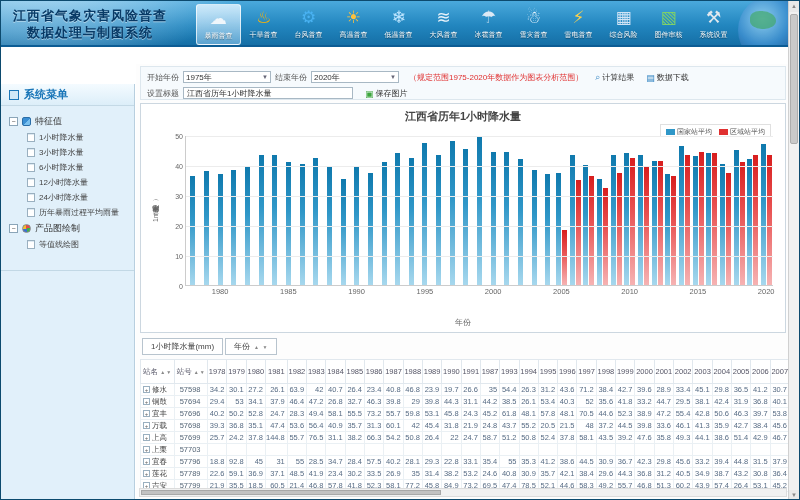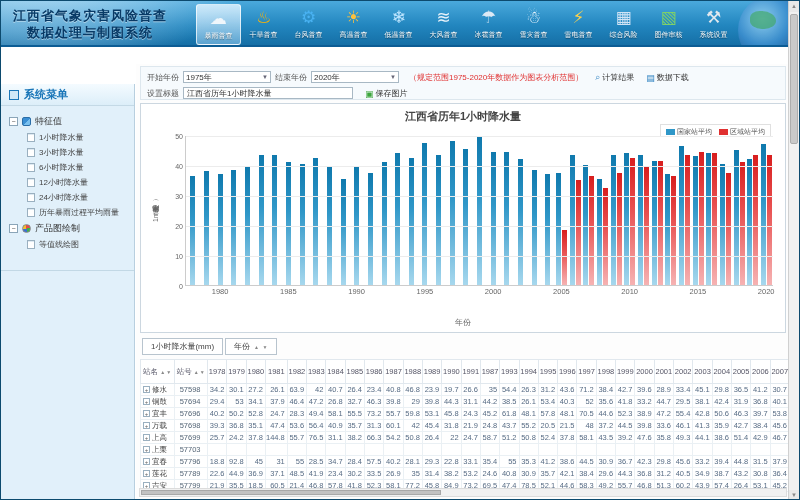--- a/index.html
+++ b/index.html
@@ -735,21 +735,21 @@
               <td>44.8</td>
               <td>31.5</td>
               <td>37.9</td>
             </tr>
           </tbody>
           <tbody>
             <tr>
     <td class="name"><span class="exp">+</span>莲花</td>
     <td class="sid">57789</td>
               <td>22.6</td>
-              <td>44.9</td>
+              <td>59.1</td>
               <td>36.9</td>
               <td>37.1</td>
               <td>48.5</td>
               <td>41.9</td>
               <td>23.4</td>
               <td>30.2</td>
               <td>33.5</td>
               <td>26.9</td>
               <td>35</td>
               <td>31.4</td>

